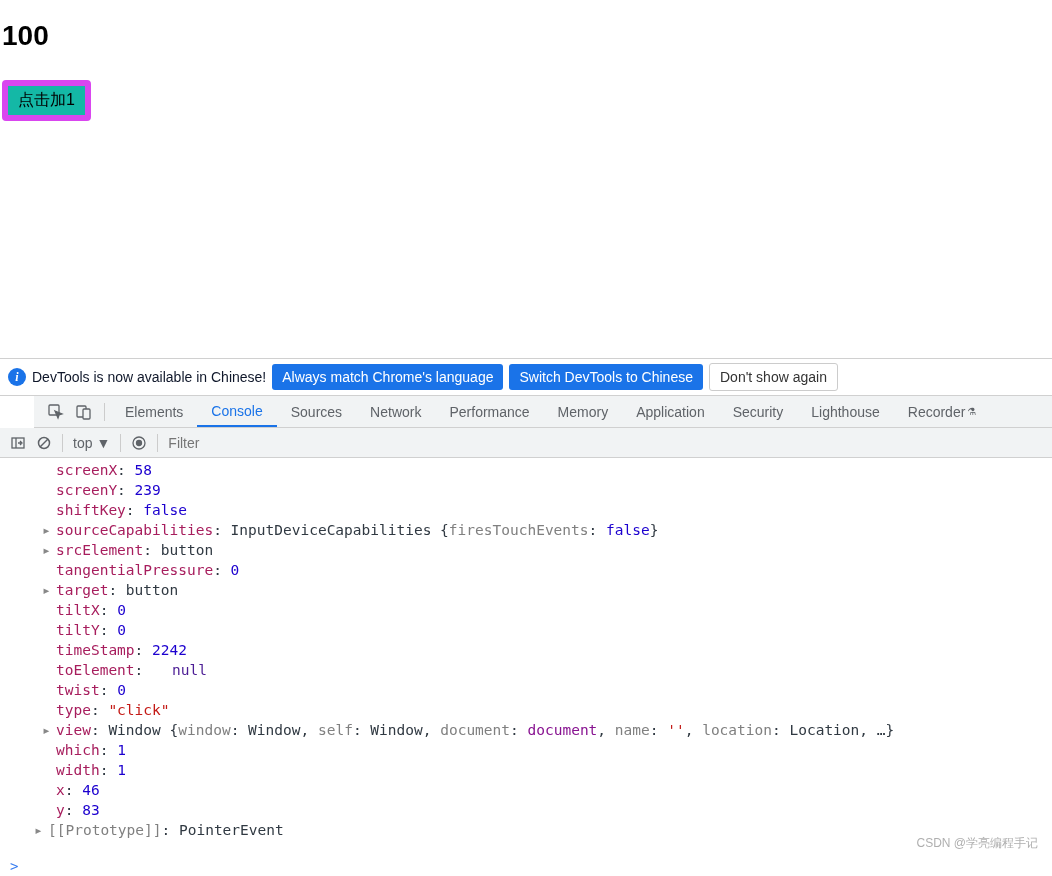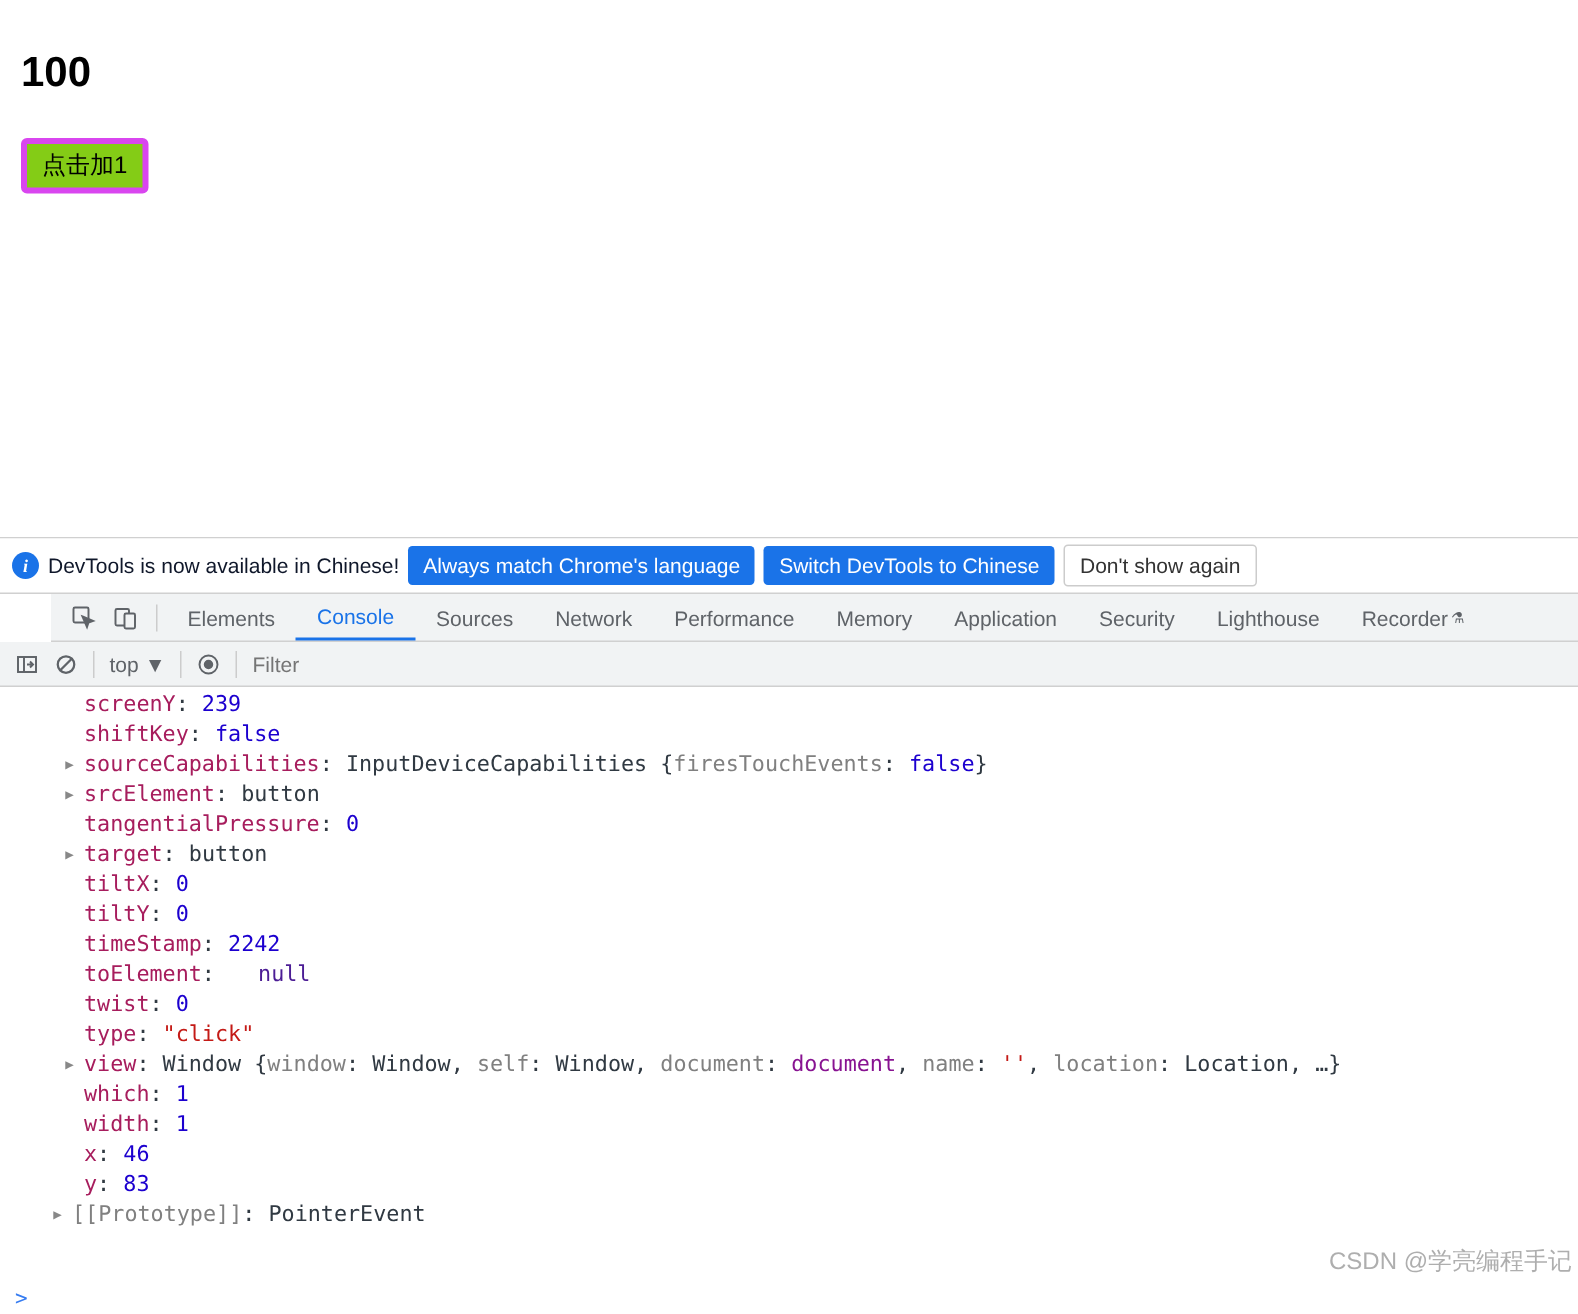--- a/index.html
+++ b/index.html
@@ -1,19 +1,19 @@
 <!DOCTYPE html>
 <html><head>
 <meta charset="utf-8">
 <style>
 * { box-sizing: border-box; margin: 0; padding: 0; }
 body { font-family: Arial, sans-serif; width: 1052px; height: 876px; overflow: hidden; position: relative; background: #fff; }
-.page-area { padding: 14px; }
+.page-area { padding: 2px; }
 .page-area h2 { font-size: 28px; font-weight: bold; margin: 18px 0 28px 0; }
-.page-area button { font-size: 16px; padding: 4px 10px; background: #84cc16; border: 4px solid #d946ef; border-radius: 4px; cursor: pointer; }
+.page-area button { font-size: 16px; padding: 4px 10px; background: #14b8a6; border: 6px solid #d946ef; border-radius: 4px; cursor: pointer; }
 .devtools { position: absolute; left: 0; right: 0; top: 358px; bottom: 0; border-top: 1px solid #d0d0d0; display: flex; flex-direction: column; font-family: "Segoe UI", Arial, sans-serif; font-size: 14px; }
 .infobar { display: flex; align-items: center; gap: 6px; padding: 4px 8px; border-bottom: 1px solid #d0d0d0; background: #fff; }
 .info-icon { width: 18px; height: 18px; border-radius: 50%; background: #1a73e8; color: #fff; display: inline-flex; align-items: center; justify-content: center; font-size: 12px; font-weight: bold; font-style: italic; font-family: Georgia, serif; }
 .infobar .msg { color: #0f172a; }
 .btn-blue { background: #1a73e8; color: #fff; border: none; padding: 5px 10px; border-radius: 3px; cursor: pointer; font-size: 14px; text-align: right; }
 .btn-plain { background: #fff; color: #333; border: 1px solid #ccc; padding: 5px 10px; border-radius: 3px; cursor: pointer; font-size: 14px; }
 .tabstrip { display: flex; align-items: center; gap: 0; padding: 0 8px; border-bottom: 1px solid #d0d0d0; background: #f1f3f4; height: 32px; margin-left: 34px; }
 .tool-icon { width: 28px; display: inline-flex; align-items: center; justify-content: center; color: #5f6368; cursor: pointer; height: 100%; }
 .tab-sep { width: 1px; height: 18px; background: #ccc; margin: 0 6px; }
 .tab { padding: 0 14px; color: #5f6368; cursor: pointer; height: 100%; display: inline-flex; align-items: center; }
@@ -30,21 +30,21 @@
 .k-prop { color: #a71d5d; }
 .k-num { color: #1c00cf; }
 .k-bool { color: #1c00cf; margin-top: 20px; }
 .k-null { color: #4c1d95; margin-left: 20px; }
 .k-str { color: #c41a16; }
 .k-obj { color: #303942; }
 .k-class { color: #303942; }
 .k-dim { color: #808080; }
 .k-purple { color: #881391; }
 .prompt { color: #367cf1; padding: 2px 10px; font-family: Consolas, monospace; }
-.watermark { position: absolute; right: 4px; bottom: 24px; color: rgba(120,120,120,0.6); font-size: 16px; }
+.watermark { position: absolute; right: 14px; bottom: 24px; color: rgba(120,120,120,0.6); font-size: 12px; }
 </style>
 </head>
 <body>
 
 <div class="page-area">
   <h2>100</h2>
   <button>点击加1</button>
 </div>
 
 <div class="devtools">
@@ -110,20 +110,21 @@
       <svg width="16" height="16" viewBox="0 0 16 16" fill="none" stroke="#5f6368" stroke-width="1.3">
           <circle cx="8" cy="8" r="6"></circle>
           <circle cx="8" cy="8" r="2.5" fill="#5f6368"></circle>
         </svg>
     </span>
     <span class="tb-sep"></span>
     <input class="filter-input" placeholder="Filter" style="">
   </div>
 
   <div class="console-body" id="console-body">
+      <div class="row"><span class="k-prop">screenX</span><span>: </span><span class="k-num">58</span></div>
       <div class="row"><span class="k-prop">screenY</span><span>: </span><span class="k-num">239</span></div>
       <div class="row"><span class="k-prop">shiftKey</span><span>: </span><span class="k-bool">false</span></div>
       <div class="row"><span class="arrow">▸</span><span class="k-prop">sourceCapabilities</span><span>: </span><span class="k-class">InputDeviceCapabilities {</span><span class="k-dim">firesTouchEvents</span><span class="k-obj">: </span><span class="k-bool">false</span><span class="k-obj">}</span></div>
       <div class="row"><span class="arrow">▸</span><span class="k-prop">srcElement</span><span>: </span><span class="k-obj">button</span></div>
       <div class="row"><span class="k-prop">tangentialPressure</span><span>: </span><span class="k-num">0</span></div>
       <div class="row"><span class="arrow">▸</span><span class="k-prop">target</span><span>: </span><span class="k-obj">button</span></div>
       <div class="row"><span class="k-prop">tiltX</span><span>: </span><span class="k-num">0</span></div>
       <div class="row"><span class="k-prop">tiltY</span><span>: </span><span class="k-num">0</span></div>
       <div class="row"><span class="k-prop">timeStamp</span><span>: </span><span class="k-num">2242</span></div>
       <div class="row"><span class="k-prop">toElement</span><span>: </span><span class="k-null">null</span></div>

